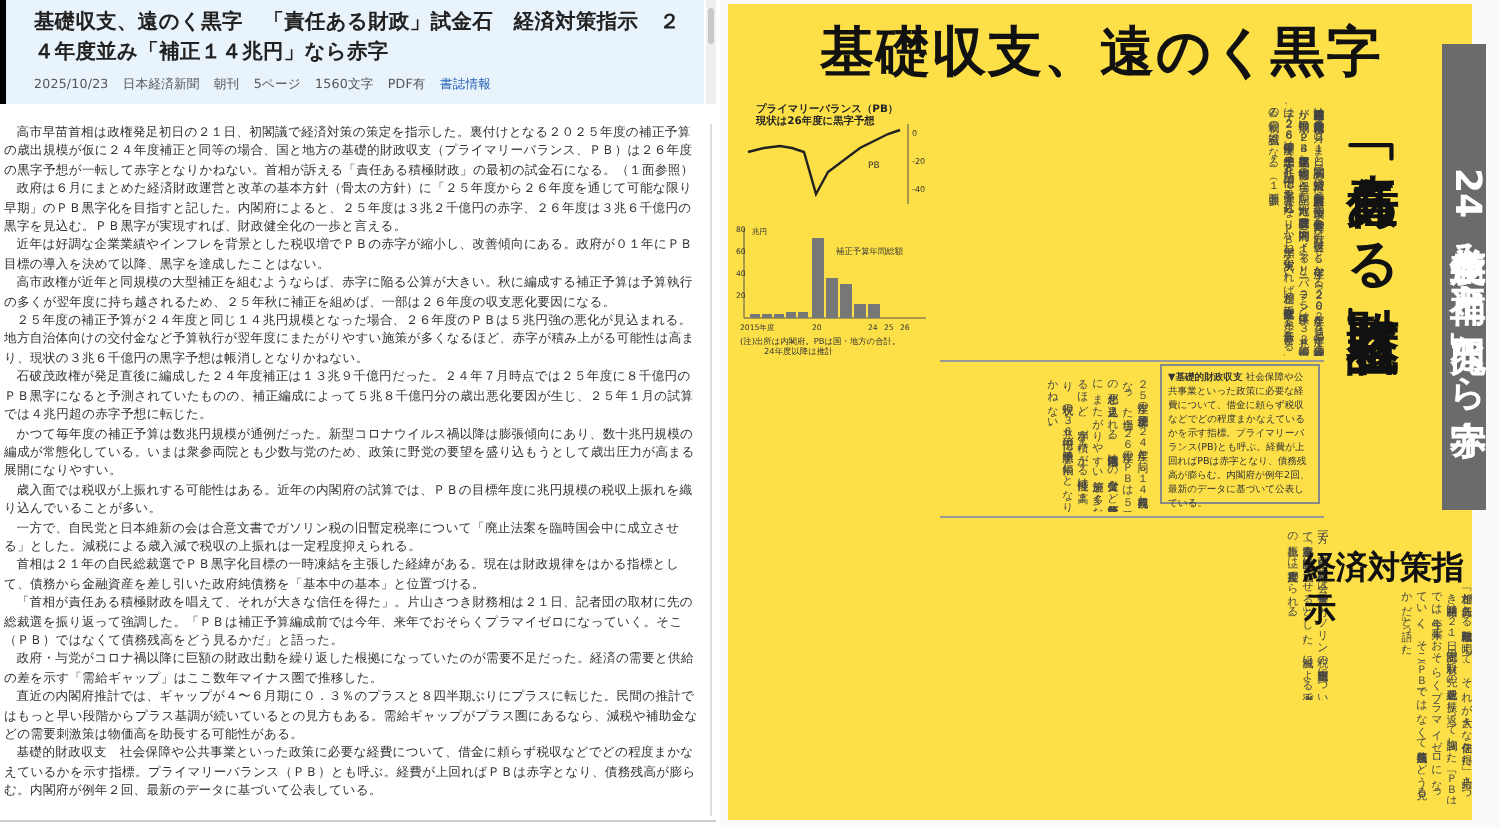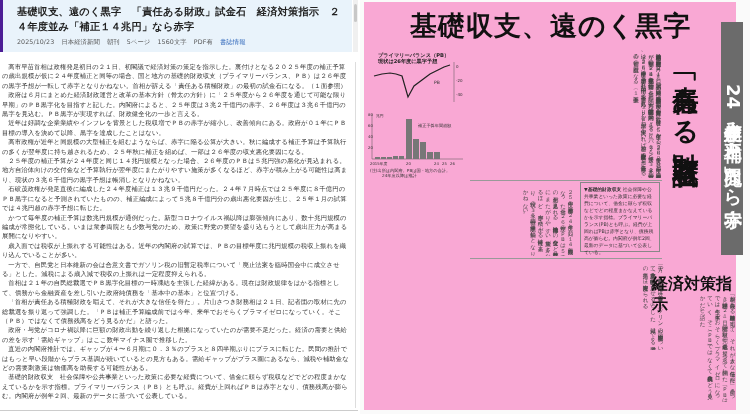--- a/index.html
+++ b/index.html
@@ -1,30 +1,30 @@
 <!DOCTYPE html>
 <html><head>
 <meta charset="utf-8">
 <style>
   html,body{margin:0;padding:0;}
   body{width:750px;height:414px;overflow:hidden;background:#fff;font-family:"DejaVu Sans",sans-serif;position:relative;}
   .left{position:absolute;left:0;top:0;width:358px;height:414px;background:#fff;overflow:hidden;}
-  .hdr{position:absolute;left:0;top:0;width:352px;height:52px;background:#e9f3fb;border-left:3px solid #4c1d95;box-sizing:border-box;padding:4px 8px 0 14px;}
+  .hdr{position:absolute;left:0;top:0;width:352px;height:52px;background:#e9f3fb;border-left:3px solid #000000;box-sizing:border-box;padding:4px 8px 0 14px;}
   .hdr .title{font-size:10.2px;font-weight:bold;color:#222;line-height:15px;letter-spacing:0.2px;}
   .hdr .meta{font-size:6.3px;color:#555;margin-top:4px;letter-spacing:0.1px;}
   .hdr .meta span{margin-right:5px;}
   .hdr .meta .link{color:#2a63b8;}
   .hscroll{position:absolute;left:353px;top:0;width:5px;height:52px;background:#f0f0f0;}
   .hscroll .thumb{position:absolute;left:1px;top:4px;width:3px;height:18px;background:#c8c8c8;border-radius:2px;}
   .body{position:absolute;left:0;top:62px;width:356px;height:346px;padding:0 6px 0 2px;box-sizing:border-box;border-right:1px solid #ddd;}
   .body p{margin:0;font-size:6.3px;line-height:9.4px;color:#333;letter-spacing:0.15px;text-indent:1em;}
   .bottomline{position:absolute;left:0;top:410px;width:358px;height:1px;background:#ccc;}
 
   .right{position:absolute;left:360px;top:0;width:390px;height:414px;background:#fafafa;overflow:hidden;}
-  .paper{position:absolute;left:4px;top:2px;width:372px;height:408px;background:#f9a8d4;}
+  .paper{position:absolute;left:4px;top:2px;width:372px;height:408px;background:#fde047;}
   .headline{position:absolute;left:46px;top:6px;font-family:"DejaVu Serif",serif;font-weight:bold;font-size:27px;color:#111;letter-spacing:1px;}
   .sidebanner{position:absolute;left:357px;top:20px;width:22px;height:233px;background:#6b6b6b;color:#fff;font-size:18px;line-height:19px;text-align:center;writing-mode:vertical-rl;font-weight:bold;padding-top:2px;box-sizing:border-box;}
   .subhead{position:absolute;left:305px;top:62px;writing-mode:vertical-rl;font-family:"DejaVu Serif",serif;font-weight:bold;font-size:26px;color:#111;letter-spacing:2px;}
   .econ{position:absolute;left:288px;top:272px;font-size:16px;font-weight:bold;color:#111;}
   .chart{position:absolute;left:4px;top:50px;width:100px;height:130px;}
   .chart .ctitle{font-size:5.2px;font-weight:bold;color:#222;line-height:6px;margin-left:10px;}
   .chart .note{position:absolute;left:2px;top:116px;font-size:4.2px;color:#333;line-height:5px;}
   .vcol{position:absolute;writing-mode:vertical-rl;font-size:5.5px;line-height:7.5px;color:#444;overflow:hidden;font-family:"DejaVu Serif",serif;}
   .defbox{position:absolute;left:216px;top:180px;width:80px;height:70px;border:1px solid #888;padding:3px;box-sizing:border-box;font-size:4.8px;line-height:7px;color:#333;}
   .defbox b{font-weight:bold;}

